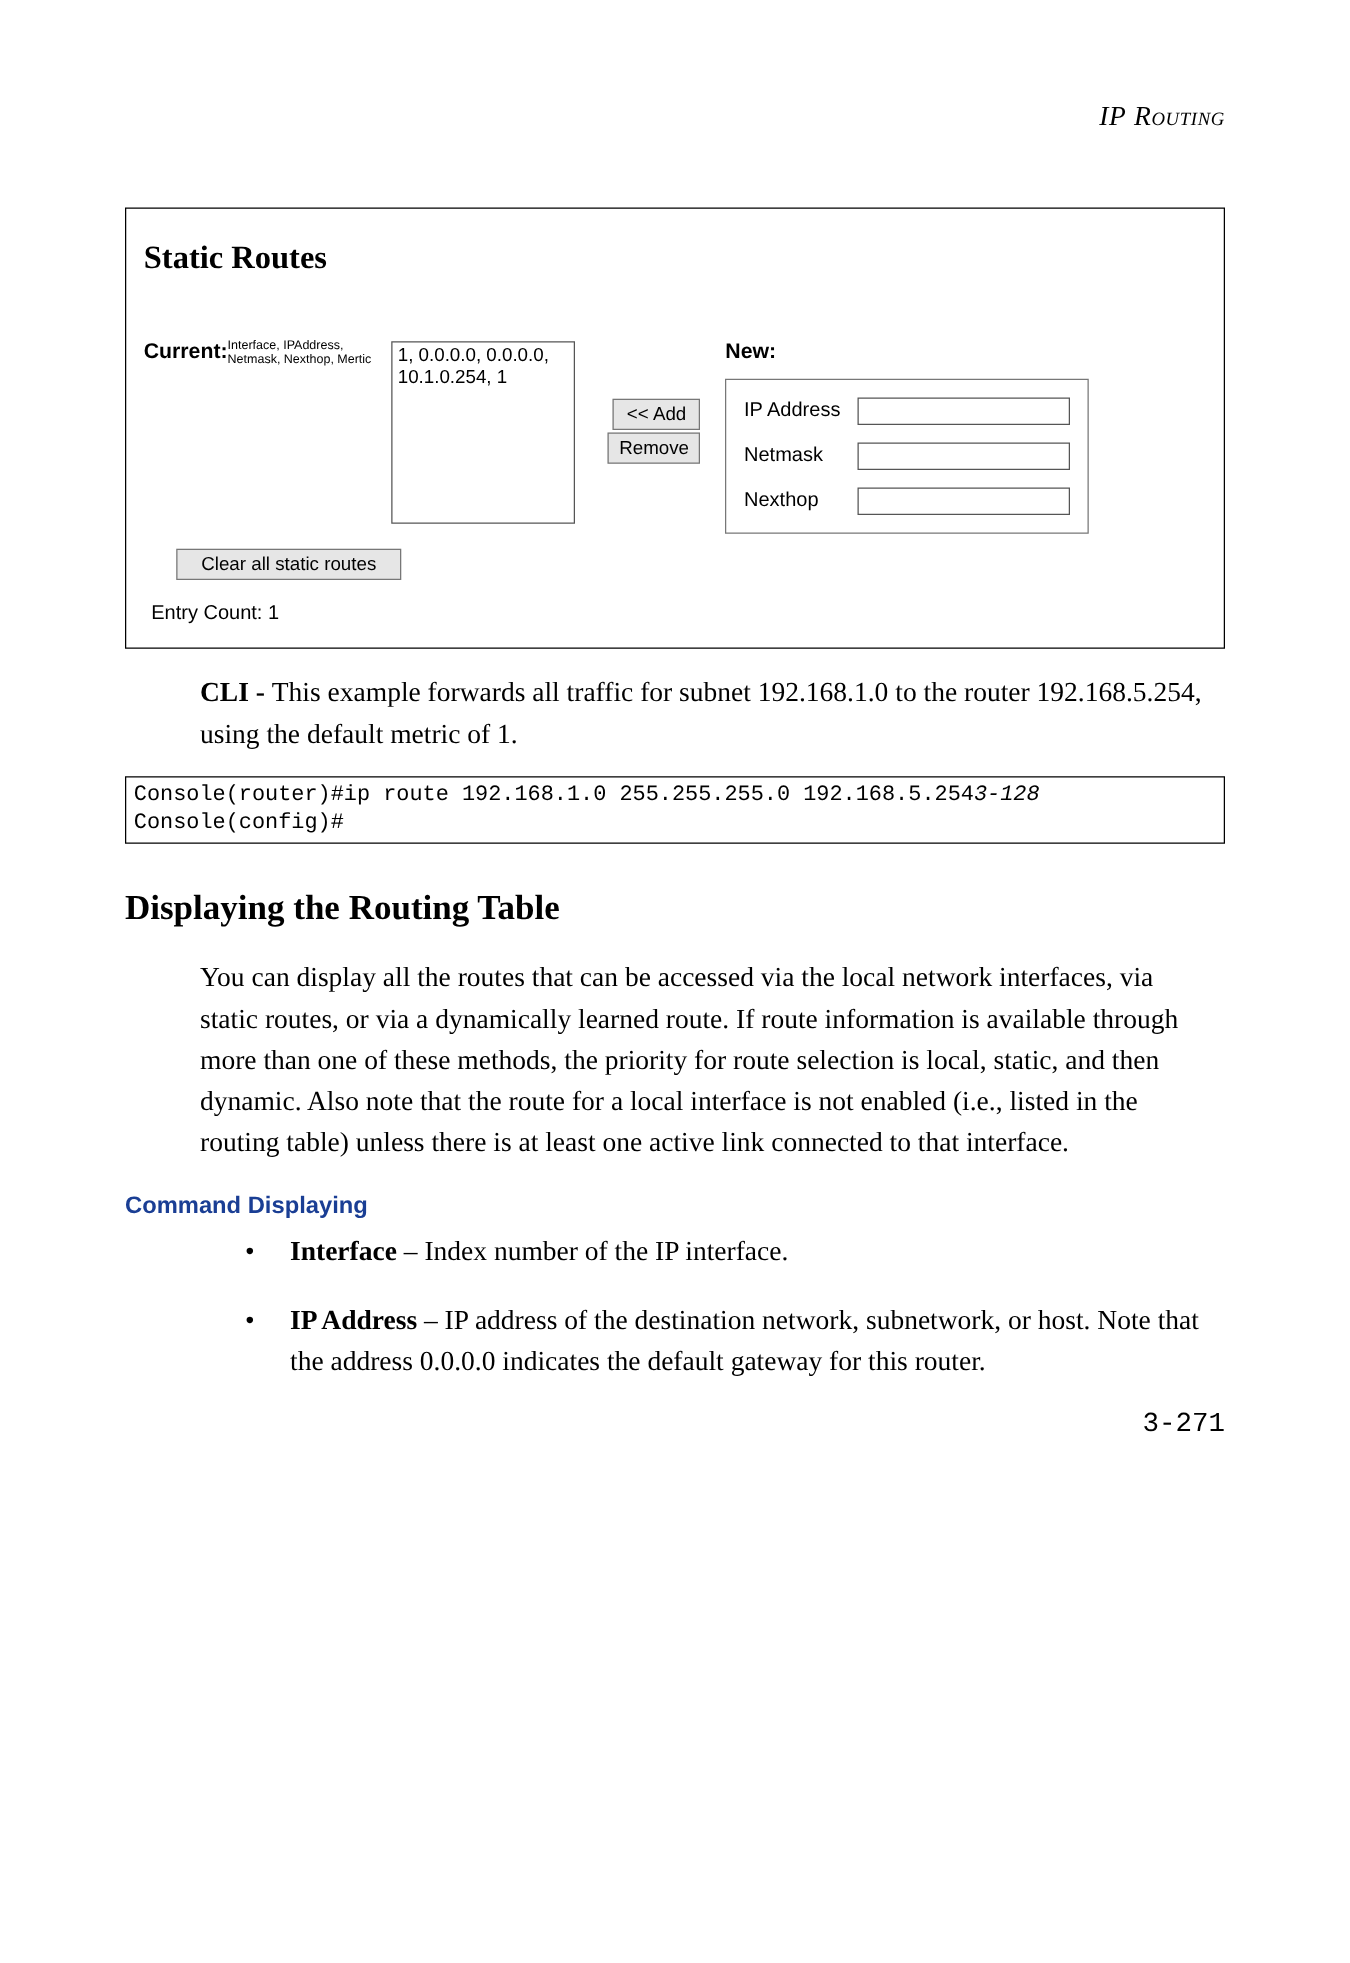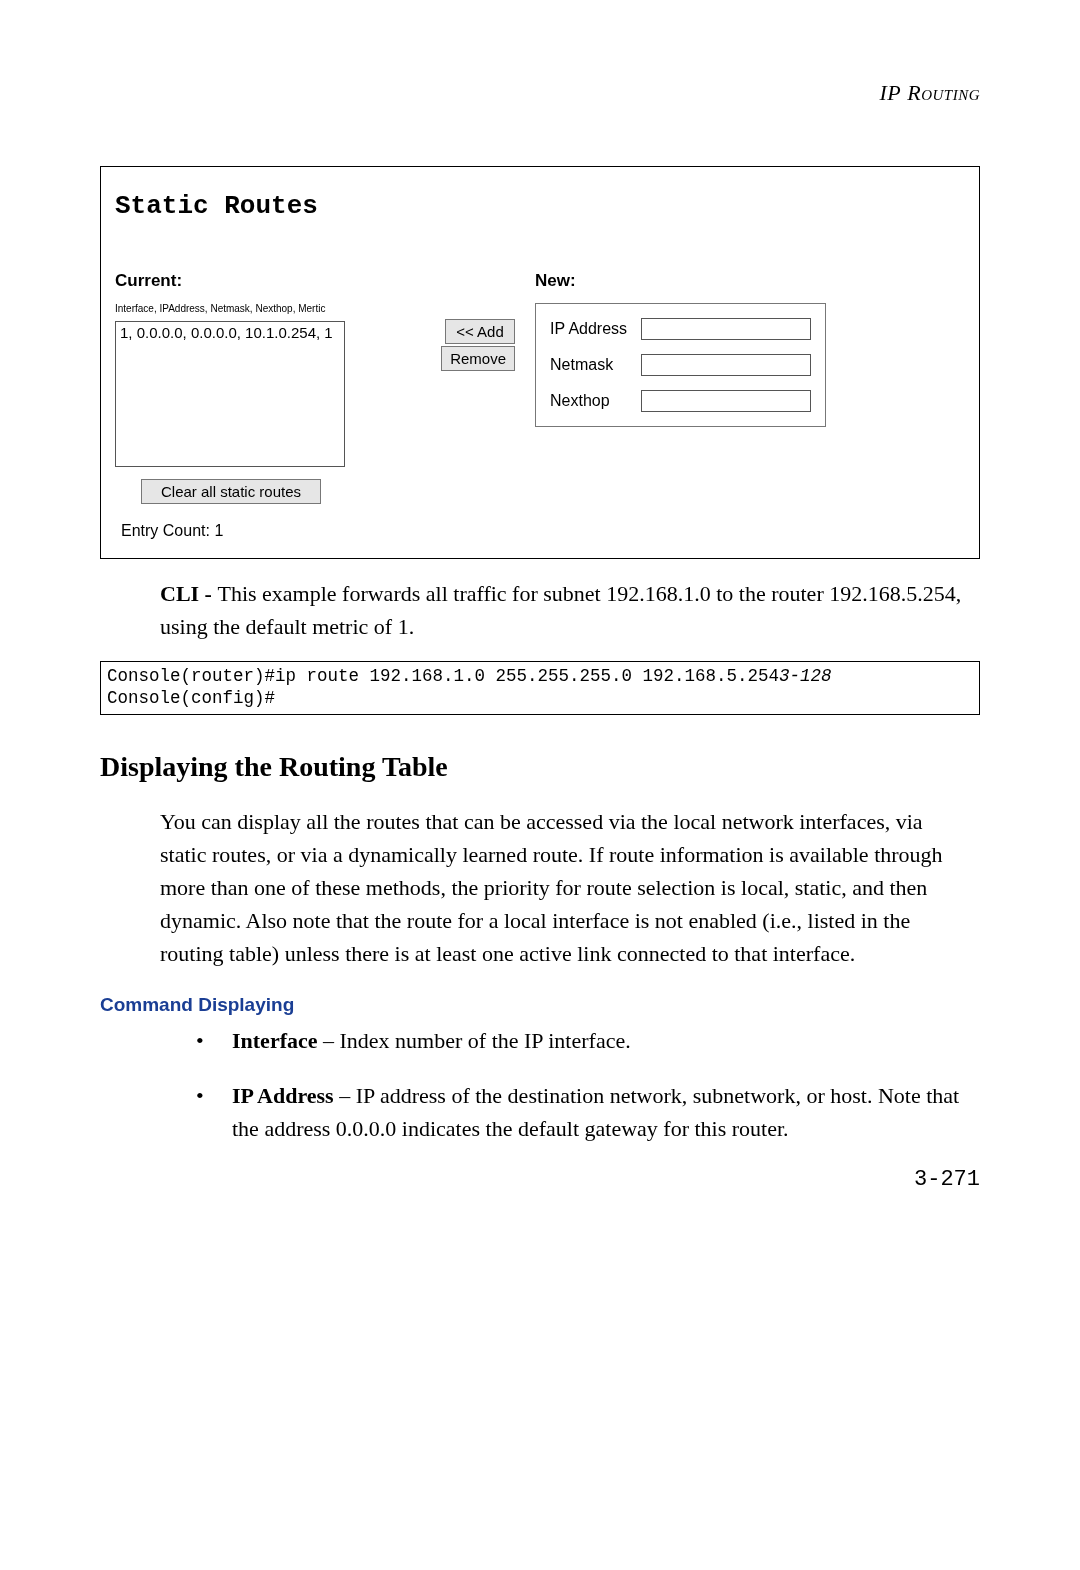--- a/index.html
+++ b/index.html
@@ -39,34 +39,34 @@
   }
   .screenshot-box {
     border: 1.5px solid #000;
     margin: 18px 0 18px 0;
     padding: 18px 14px 18px 14px;
     font-family: Arial, Helvetica, sans-serif;
     font-size: 17px;
     color: #000;
   }
   .screenshot-box h2 {
-    font-family: Liberation Mono, monospace;
+    font-family: Liberation Serif, serif;
     font-weight: bold;
     font-size: 26px;
     margin: 6px 0 50px 0;
   }
   .sr-columns {
     display: flex;
     gap: 20px;
     align-items: flex-start;
   }
   .sr-left {
     flex: 0 0 300px;
     display: flex;
-    flex-direction: column;
+    flex-direction: row;
   }
   .sr-mid {
     flex: 0 0 80px;
     display: flex;
     flex-direction: column;
     align-items: flex-end;
     padding-top: 48px;
     gap: 2px;
   }
   .sr-right {

